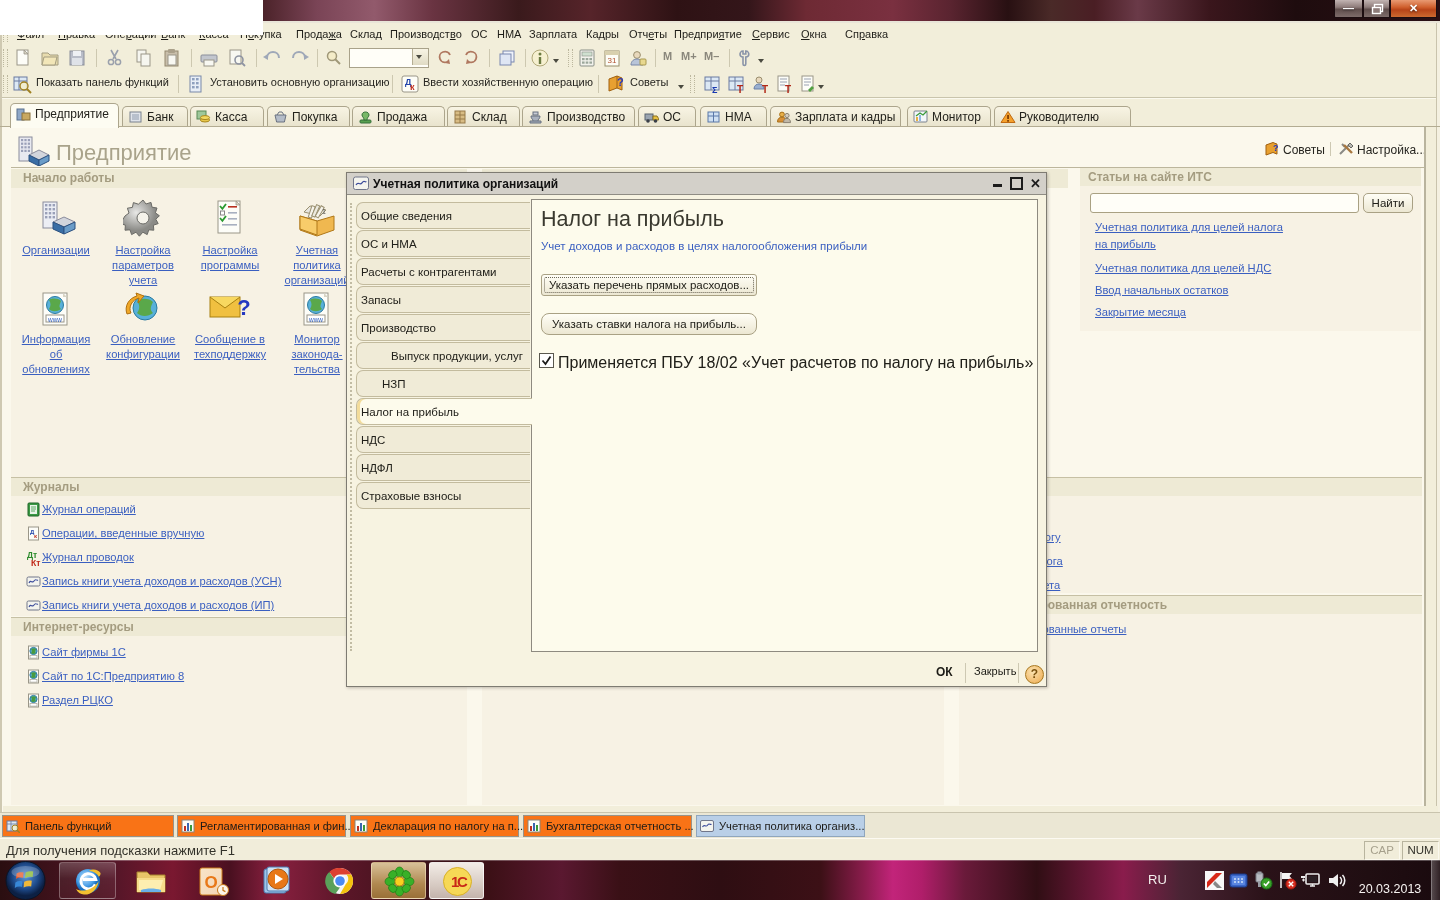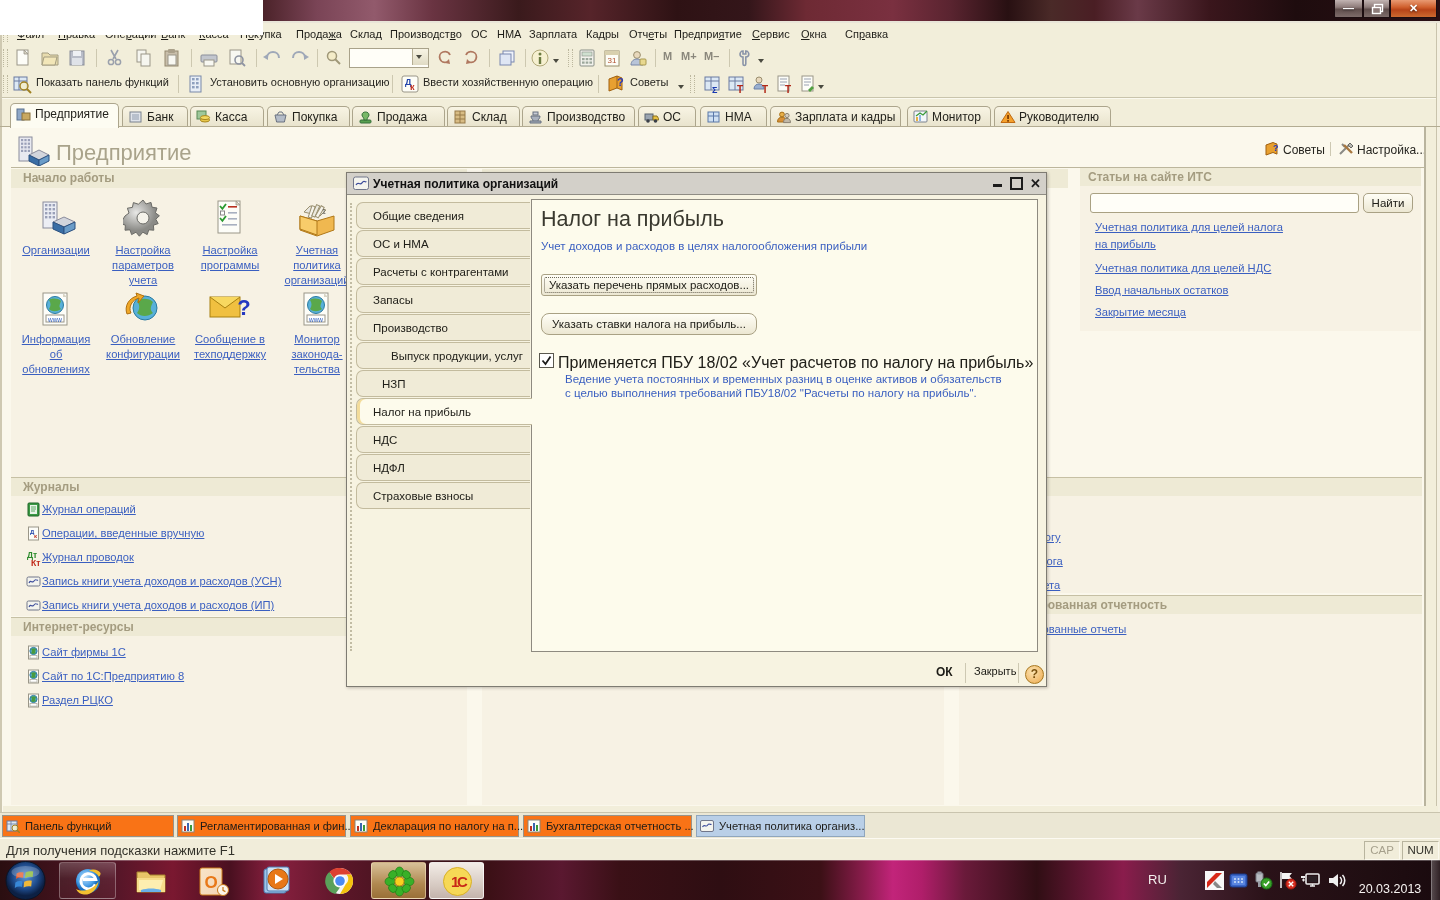--- a/index.html
+++ b/index.html
@@ -49,21 +49,21 @@
   .jrow a{position:absolute;left:16px;top:1px;white-space:nowrap;}
   
   #dlg{left:346px;top:172px;width:701px;height:515px;z-index:40;
      border:1px solid #7e7b72;background:#f7f3e1;box-shadow:1px 1px 3px rgba(60,50,40,.3);
      box-sizing:border-box;}
   #dlg-title{position:absolute;left:0;top:0;width:100%;height:21px;background:#d3d0c9;
      border-bottom:1px solid #8f8c84;}
   #dlg-title .t{position:absolute;left:26px;top:4px;font-size:12px;font-weight:bold;color:#111;}
   .vtab{position:absolute;left:9px;width:174px;height:27px;background:#f0ebd7;
      border:1px solid #c3bb9e;border-radius:7px 0 0 7px;border-right:none;box-sizing:border-box;
-     font-size:11.5px;color:#21201a;line-height:26px;padding-left:16px;}
+     font-size:11.5px;color:#21201a;line-height:26px;padding-left:4px;}
   .vtab.sel{background:#fdfbec;z-index:5;
      box-shadow:inset 3px 0 0 #f3dc9a;}
   #dlg-content{position:absolute;left:184px;top:26px;width:507px;height:453px;
      background:#fdfbec;border:1px solid #8e8a80;box-sizing:border-box;}
   .dbtn{position:absolute;height:22px;border:1px solid #a9a184;border-radius:5px;
      background:linear-gradient(#fffef6,#ece7d2);font-size:11.5px;color:#21201a;white-space:nowrap;
      text-align:center;box-sizing:border-box;}
   
   .mtab{position:absolute;top:2px;height:22px;border:1px solid #97938a;box-sizing:border-box;
      font-size:12px;color:#1c1b17;background:#f97316;}
@@ -375,21 +375,21 @@
     </div>
   <div class="ttab" style="left:907px;width:82px;">
       <div class="ic"><svg width="15" height="14">
           <rect x="1" y="1" width="13" height="11" rx="1" fill="#f4f7fa" stroke="#7a828e"></rect>
           <rect x="3" y="7" width="2" height="4" fill="#e8b040"></rect>
           <rect x="6" y="5" width="2" height="6" fill="#90b8e0"></rect>
           <path d="M3 6l4-3 3 2 4-4" stroke="#3a9a3a" stroke-width="1.3" fill="none"></path>
         </svg></div>
       <div class="tx">Монитор</div>
     </div>
-  <div class="ttab" style="left:994px;width:115px;">
+  <div class="ttab" style="left:994px;width:115px;padding-left:20px;">
       <div class="ic"><svg width="16" height="14">
           <path d="M8 1.5L15 12.5H1z" fill="#f4a02c" stroke="#c06a10" stroke-linejoin="round"></path>
           <rect x="7.2" y="5" width="1.7" height="4" fill="#7a3a00"></rect>
           <rect x="7.2" y="10" width="1.7" height="1.7" fill="#7a3a00"></rect>
         </svg></div>
       <div class="tx">Руководителю</div>
     </div>
 </div>
 <div class="abs" style="left:0;top:126px;width:1440px;height:1px;background:#b3ac92;z-index:2;"></div>
 
@@ -706,21 +706,20 @@
   <div id="dlg-content">
     <div style="position:absolute;left:9px;top:7px;font-size:21.5px;color:#3a392f;">Налог на прибыль</div>
     <div style="position:absolute;left:9px;top:40px;font-size:11.5px;color:#3a5fc0;white-space:nowrap;">Учет доходов и расходов в целях налогообложения прибыли</div>
     <div class="dbtn" style="left:9px;top:74px;width:216px;line-height:20px;border-radius:3px;"><span style="position:absolute;left:2px;top:2px;right:2px;bottom:2px;border:1px dotted #6a6456;border-radius:2px;"></span>Указать перечень прямых расходов...</div>
     <div class="dbtn" style="left:9px;top:113px;width:216px;line-height:20px;border-radius:8px;">Указать ставки налога на прибыль...</div>
     <div style="position:absolute;left:7px;top:153px;width:13px;height:13px;background:#fff;border:1px solid #5a584e;"></div>
     <svg style="position:absolute;left:9px;top:155px;" width="11" height="11">
         <path d="M1.5 5.5l3 3.5L9.5 1.5" stroke="#1c1c1a" stroke-width="1.8" fill="none"></path>
       </svg>
     <div style="position:absolute;left:26px;top:154px;font-size:16px;color:#21201a;white-space:nowrap;">Применяется ПБУ 18/02 «Учет расчетов по налогу на прибыль»</div>
-    <div style="position:absolute;left:33px;top:172px;font-size:11.5px;line-height:14px;color:#3a5fc0;white-space:nowrap;">Ведение учета постоянных и временных разниц в оценке активов и обязательств<br>с целью выполнения требований ПБУ18/02 "Расчеты по налогу на прибыль".</div>
   </div>
   <div style="position:absolute;left:3px;top:30px;width:2px;height:448px;border-left:2px dotted #c2bca4;"></div>
   <div class="vtab" style="top:29px;">Общие сведения</div>
   <div class="vtab" style="top:57px;">ОС и НМА</div>
   <div class="vtab" style="top:85px;">Расчеты с контрагентами</div>
   <div class="vtab" style="top:113px;">Запасы</div>
   <div class="vtab" style="top:141px;">Производство</div>
   <div class="vtab" style="top:169px;padding-left:34px;">Выпуск продукции, услуг</div>
   <div class="vtab" style="top:197px;padding-left:25px;">НЗП</div>
   <div class="vtab sel" style="top:225px;width:176px;">Налог на прибыль</div>

